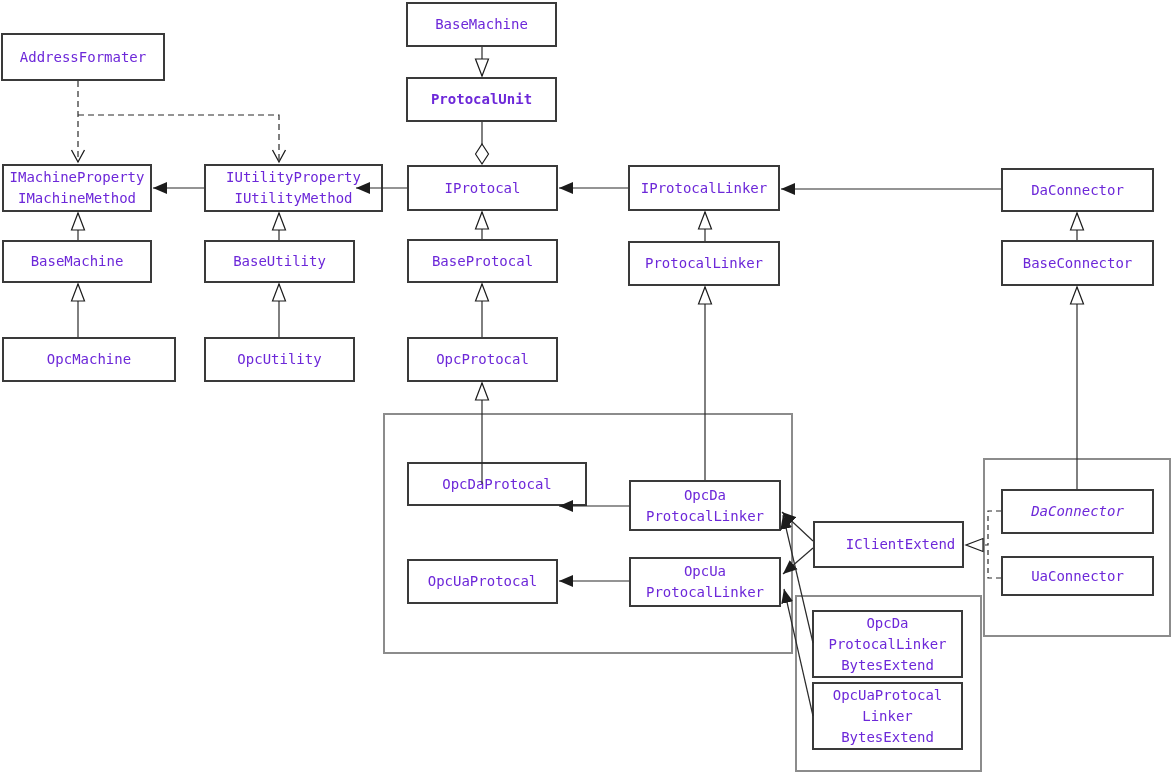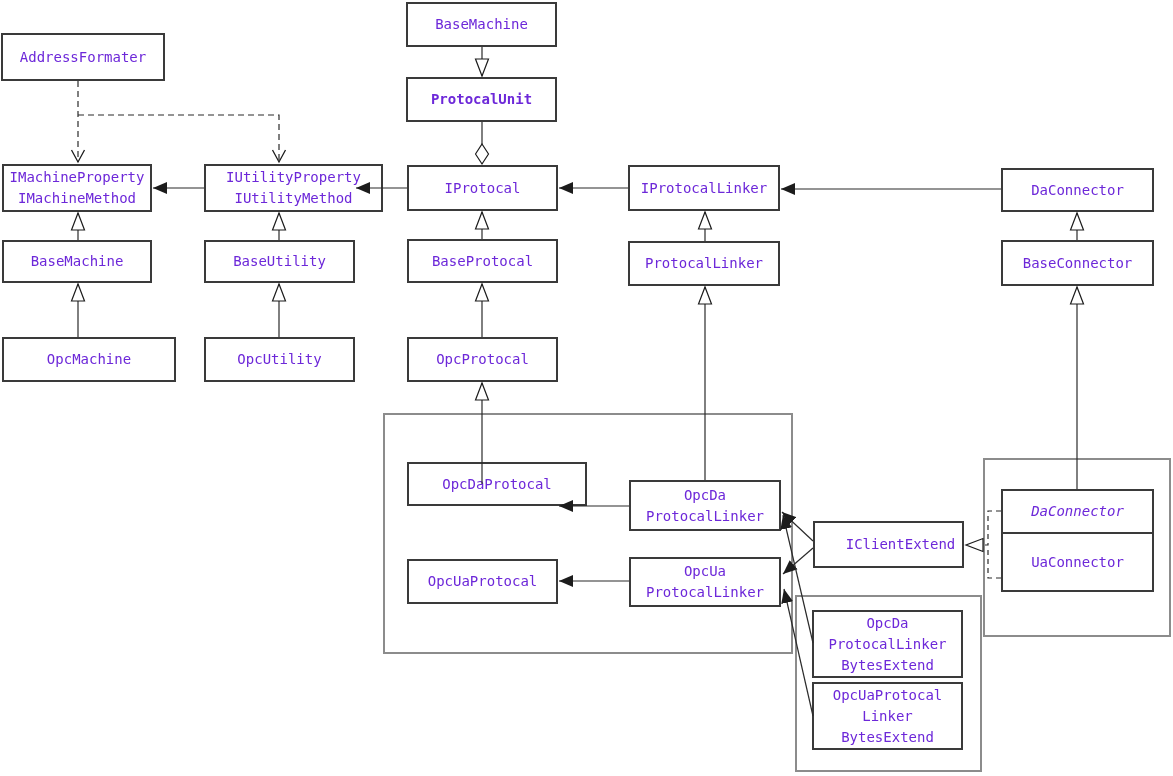--- a/index.html
+++ b/index.html
@@ -102,21 +102,21 @@
       <span class="lbl">OpcUa
 ProtocalLinker</span>
     </div>
 
   <div class="node" style="left:813px; top:521px; width:151px; height:47px;padding-left:24px;">
       <span class="lbl">IClientExtend</span>
     </div>
   <div class="node" style="left:1001px;top:489px; width:153px; height:45px;font-style:italic;">
       <span class="lbl">DaConnector</span>
     </div>
-  <div class="node" style="left:1001px;top:532px; width:153px; height:60px;">
+  <div class="node" style="left:1001px;top:556px; width:153px; height:40px;">
       <span class="lbl">UaConnector</span>
     </div>
 
   <div class="node" style="left:812px; top:610px; width:151px; height:68px;">
       <span class="lbl">OpcDa
 ProtocalLinker
 BytesExtend</span>
     </div>
   <div class="node" style="left:812px; top:682px; width:151px; height:68px;">
       <span class="lbl">OpcUaProtocal

